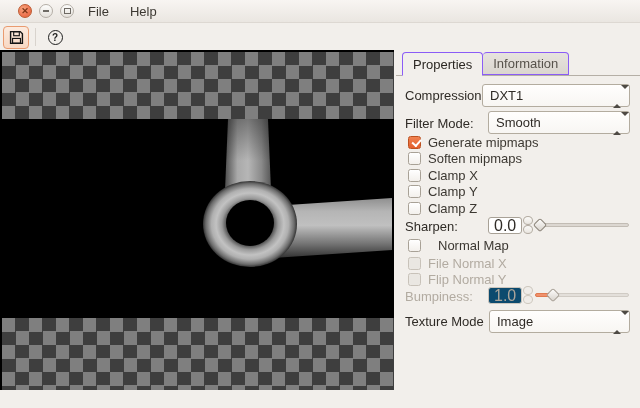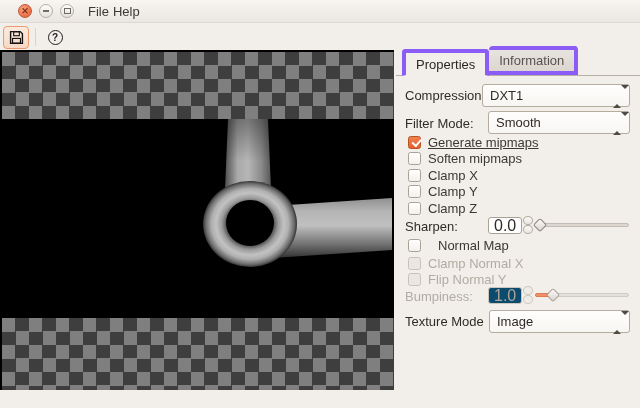--- a/index.html
+++ b/index.html
@@ -28,21 +28,21 @@
   .wbtn.close {
     background:radial-gradient(circle at 35% 30%, #f7a47d, #ee7450 60%, #de6338);
     border:1px solid #bc5a31; color:#7e3416; font-weight:bold;
   }
   .wbtn.minmax {
     background:linear-gradient(#fdfdfc,#e5e1db);
     border:1px solid #b4aea6; color:#6e6a64;
   }
   .minbar { width:6px; height:2px; background:#6e6a64; }
   .maxbox { width:7px; height:6px; border:1.5px solid #6e6a64; }
-  .menu { display:flex; margin-left:12px; }
+  .menu { display:flex; gap:17px; margin-left:12px; }
   .menu-item { padding:2px 2px; cursor:default; }
 
   
   .toolbar {
     position:absolute; left:0; top:24px; width:640px; height:26px;
     display:flex; align-items:center; padding-left:3px;
   }
   .tool-btn-save {
     width:26px; height:23px; border:1px solid #e99b70; border-radius:4px;
     background:linear-gradient(#fcebdf,#f8d8c3);
@@ -74,21 +74,21 @@
   .render svg { display:block; }
 
   
   .panel { position:absolute; left:396px; top:50px; width:244px; height:358px; }
   .tabbar {
     position:absolute; left:0; top:2px; width:244px; height:24px;
     border-bottom:1px solid #b5afa6; display:flex; align-items:flex-end; padding-left:6px;
   }
   .tab {
     padding:4px 10px 3px 10px; font-size:13px;
-    border:4px solid #8b5cf6; border-radius:4px 4px 0 0;
+    border:1px solid #8b5cf6; border-radius:4px 4px 0 0;
   }
   .tab.active {
     background:#f2efeb; border-bottom:1px solid #f2efeb;
     margin-bottom:-1px; color:#2b2722; position:relative; z-index:2;
   }
   .tab.inactive {
     background:linear-gradient(#e7e3de,#dbd6cf);
     color:#57524b; border-left:none; padding-top:3px;
   }
 
@@ -244,21 +244,21 @@
     <span>DXT1</span>
     <span class="updown"><span class="tri-up"></span><span class="tri-dn"></span></span>
   </div>
 
   <span class="lbl" style="left:9px; top:66px;">Filter Mode:</span>
   <div class="combo" style="left:92px; top:61px; width:142px;">
     <span>Smooth</span>
     <span class="updown"><span class="tri-up"></span><span class="tri-dn"></span></span>
   </div>
 
-  <div class="cbrow checked" style="left:12px; top:85px;text-decoration:underline;">
+  <div class="cbrow checked" style="left:12px; top:85px;">
     <span class="checkbox"></span>
     <span class="cb-label">Generate mipmaps</span>
   </div>
   <div class="cbrow" style="left:12px; top:101px;">
     <span class="checkbox"></span>
     <span class="cb-label">Soften mipmaps</span>
   </div>
   <div class="cbrow" style="left:12px; top:118px;">
     <span class="checkbox"></span>
     <span class="cb-label">Clamp X</span>
@@ -282,21 +282,21 @@
     <span class="track"></span>
     <span class="thumb" style="left:0px;"></span>
   </div>
 
   <div class="cbrow" style="left:12px; top:188px;gap:10px;">
     <span class="checkbox"></span>
     <span class="cb-label">Normal Map</span>
   </div>
   <div class="cbrow disabled" style="left:12px; top:206px;">
     <span class="checkbox"></span>
-    <span class="cb-label">Clamp Normal X</span>
+    <span class="cb-label">File Normal X</span>
   </div>
   <div class="cbrow disabled" style="left:12px; top:222px;">
     <span class="checkbox"></span>
     <span class="cb-label">Flip Normal Y</span>
   </div>
 
   <span class="lbl dis" style="left:9px; top:239px;">Bumpiness:</span>
   <div class="entry dis" style="left:92px; top:237px;">1.0</div>
   <div class="spin dis" style="left:127px; top:236px;">
       <i class="b1"></i>

